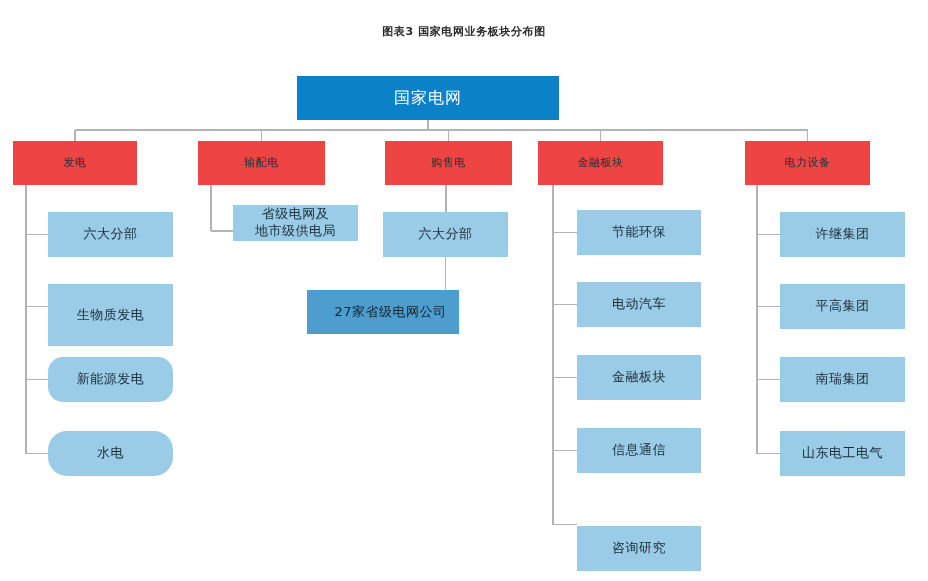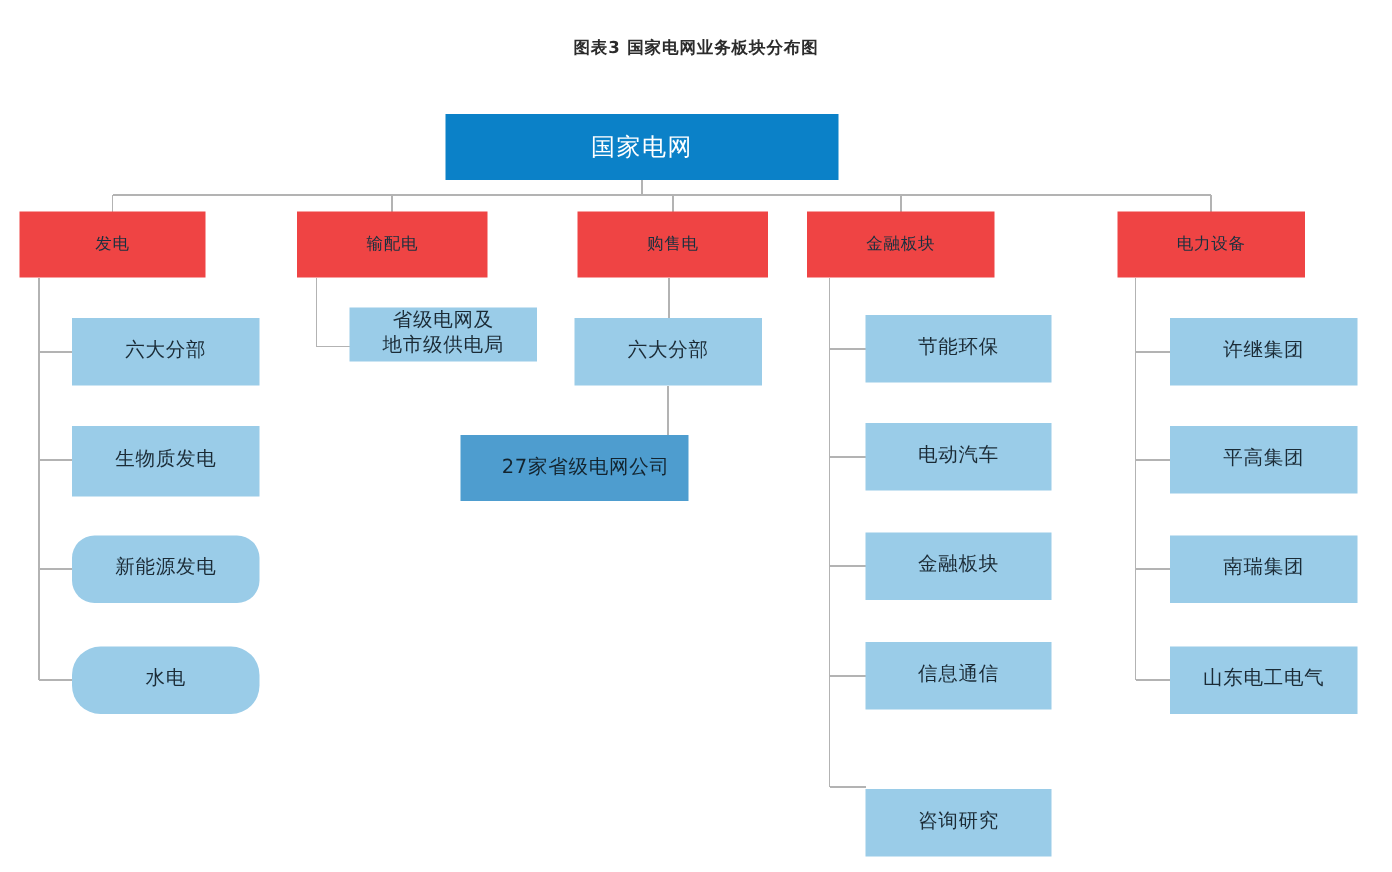--- a/index.html
+++ b/index.html
@@ -109,21 +109,21 @@
       <line x1="757" y1="234.5" x2="780" y2="234.5" stroke="#b3b3b3" stroke-width="1.2" shape-rendering="crispEdges"></line>
       <line x1="757" y1="306.5" x2="780" y2="306.5" stroke="#b3b3b3" stroke-width="1.2" shape-rendering="crispEdges"></line>
       <line x1="757" y1="379.5" x2="780" y2="379.5" stroke="#b3b3b3" stroke-width="1.2" shape-rendering="crispEdges"></line>
       <line x1="757" y1="453.5" x2="780" y2="453.5" stroke="#b3b3b3" stroke-width="1.2" shape-rendering="crispEdges"></line>
     </svg>
 
   <div id="nodes-layer">
       <div class="node node-root" style="left: 297px; top: 76px; width: 262px; height: 44px;">国家电网</div>
       <div class="node node-l2" style="left: 13px; top: 141px; width: 124px; height: 44px;">发电</div>
       <div class="node node-l3" style="left: 48px; top: 212px; width: 125px; height: 45px;">六大分部</div>
-      <div class="node node-l3" style="left: 48px; top: 284px; width: 125px; height: 47px;">生物质发电</div>
+      <div class="node node-l3" style="left: 48px; top: 284px; width: 125px; height: 62px;">生物质发电</div>
       <div class="node node-l3" style="left: 48px; top: 357px; width: 125px; height: 45px; border-radius: 15px;">新能源发电</div>
       <div class="node node-l3" style="left: 48px; top: 431px; width: 125px; height: 45px; border-radius: 19px;">水电</div>
       <div class="node node-l2" style="left: 198px; top: 141px; width: 127px; height: 44px;">输配电</div>
       <div class="node node-l3" style="left: 233px; top: 205px; width: 125px; height: 36px;">省级电网及
 地市级供电局</div>
       <div class="node node-l2" style="left: 385px; top: 141px; width: 127px; height: 44px;">购售电</div>
       <div class="node node-l3" style="left: 383px; top: 212px; width: 125px; height: 45px;">六大分部</div>
       <div class="node node-l4" style="left: 307px; top: 290px; width: 152px; height: 44px; padding-left: 15px;">27家省级电网公司</div>
       <div class="node node-l2" style="left: 538px; top: 141px; width: 125px; height: 44px;">金融板块</div>
       <div class="node node-l3" style="left: 577px; top: 210px; width: 124px; height: 45px;">节能环保</div>

